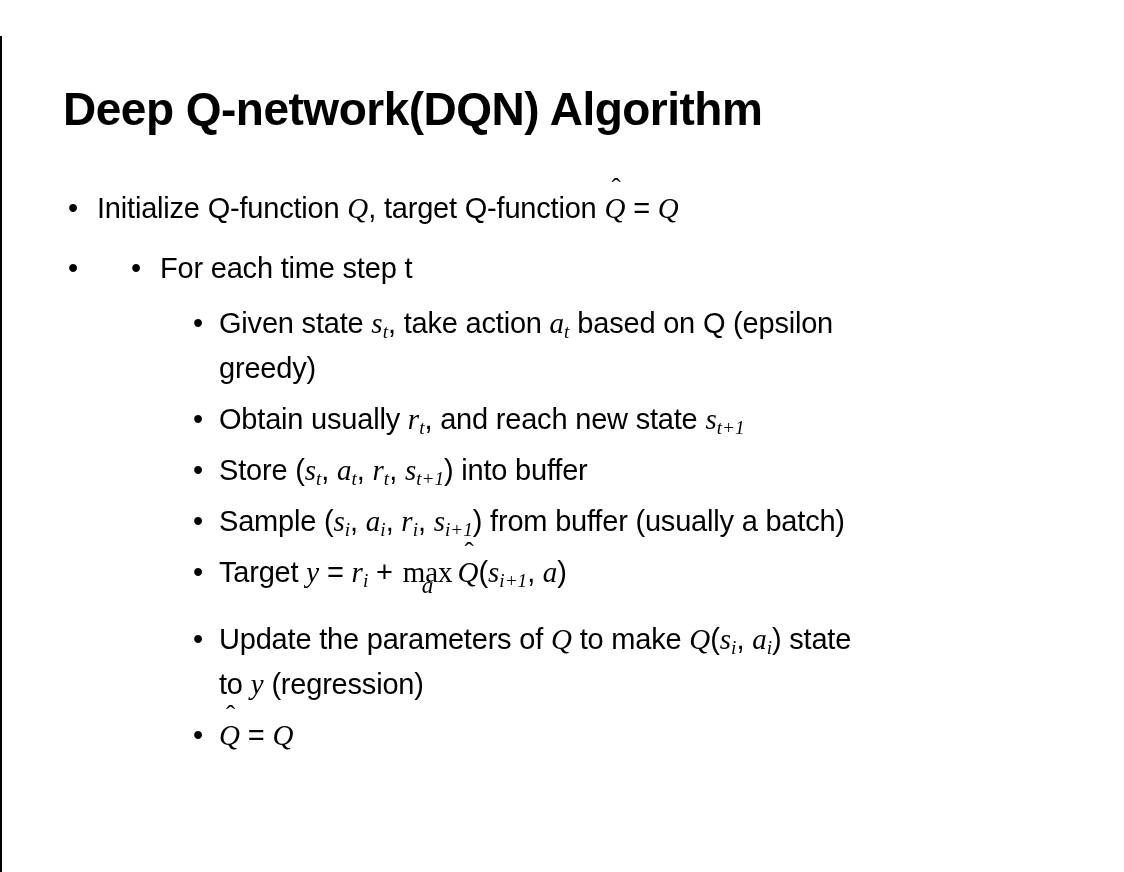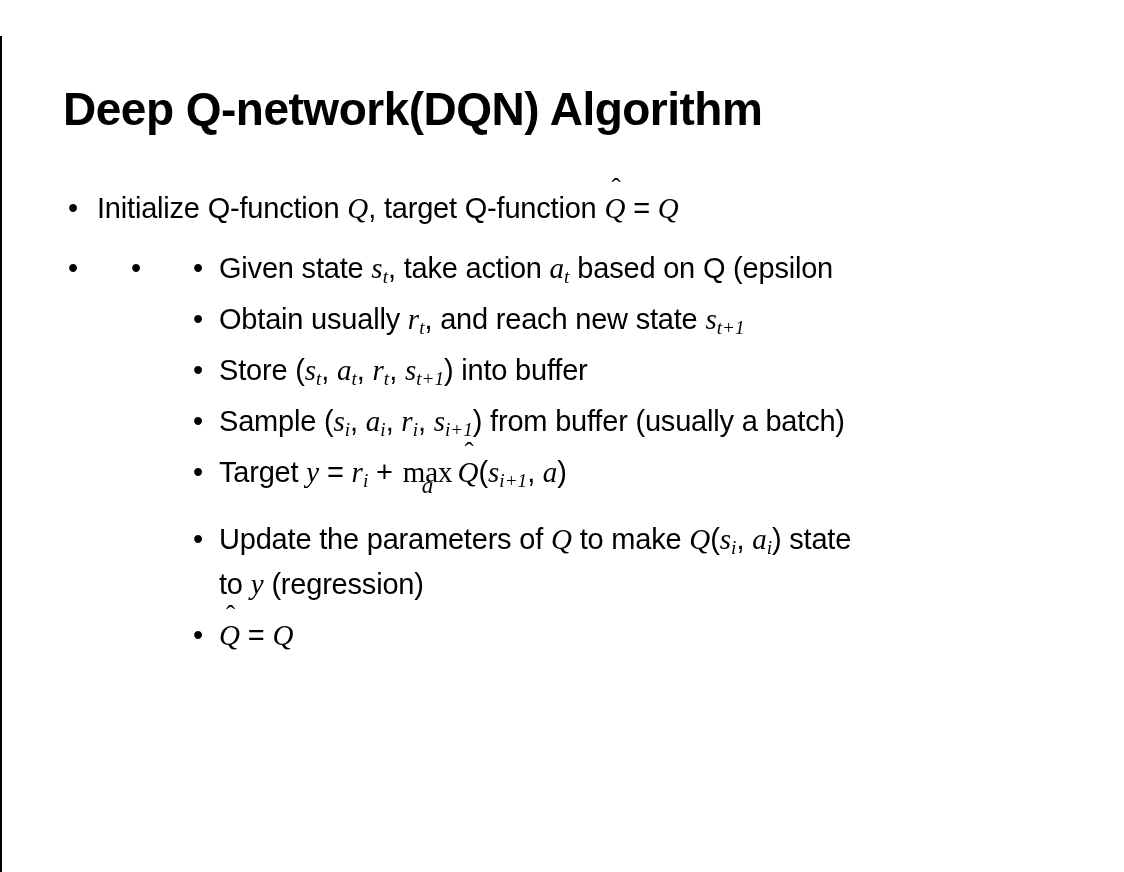--- a/index.html
+++ b/index.html
@@ -57,24 +57,25 @@
   <div class="left-border"></div>
   <div class="title">Deep Q-network(DQN) Algorithm</div>
   <div class="content">
       <div class="item lv1">
         <div class="row"><span class="marker">•</span><span>Initialize Q-function </span><span class="mvar">Q</span><span>, target Q-function </span><span class="hat"><span class="mark">ˆ</span>Q</span><span> = </span><span class="mvar">Q</span></div>
       </div>
       <div class="item lv1">
         <div class="row"><span class="marker">•</span></div>
       </div>
       <div class="item lv2">
-        <div class="row"><span class="marker">•</span></div>
+        <div class="row"><span class="marker">•</span><span>For each time step t</span></div>
       </div>
       <div class="item lv3">
         <div class="row"><span class="marker">•</span><span>Given state </span><span class="mvar">s</span><span class="msub">t</span><span>, take action </span><span class="mvar">a</span><span class="msub">t</span><span> based on Q (epsilon</span></div>
+        <div class="row"><span>greedy)</span></div>
       </div>
       <div class="item lv3">
         <div class="row"><span class="marker">•</span><span>Obtain usually </span><span class="mvar">r</span><span class="msub">t</span><span>, and reach new state </span><span class="mvar">s</span><span class="msub">t+1</span></div>
       </div>
       <div class="item lv3">
         <div class="row"><span class="marker">•</span><span>Store (</span><span class="mvar">s</span><span class="msub">t</span><span>, </span><span class="mvar">a</span><span class="msub">t</span><span>, </span><span class="mvar">r</span><span class="msub">t</span><span>, </span><span class="mvar">s</span><span class="msub">t+1</span><span>) into buffer</span></div>
       </div>
       <div class="item lv3">
         <div class="row"><span class="marker">•</span><span>Sample (</span><span class="mvar">s</span><span class="msub">i</span><span>, </span><span class="mvar">a</span><span class="msub">i</span><span>, </span><span class="mvar">r</span><span class="msub">i</span><span>, </span><span class="mvar">s</span><span class="msub">i+1</span><span>) from buffer (usually a batch)</span></div>
       </div>

